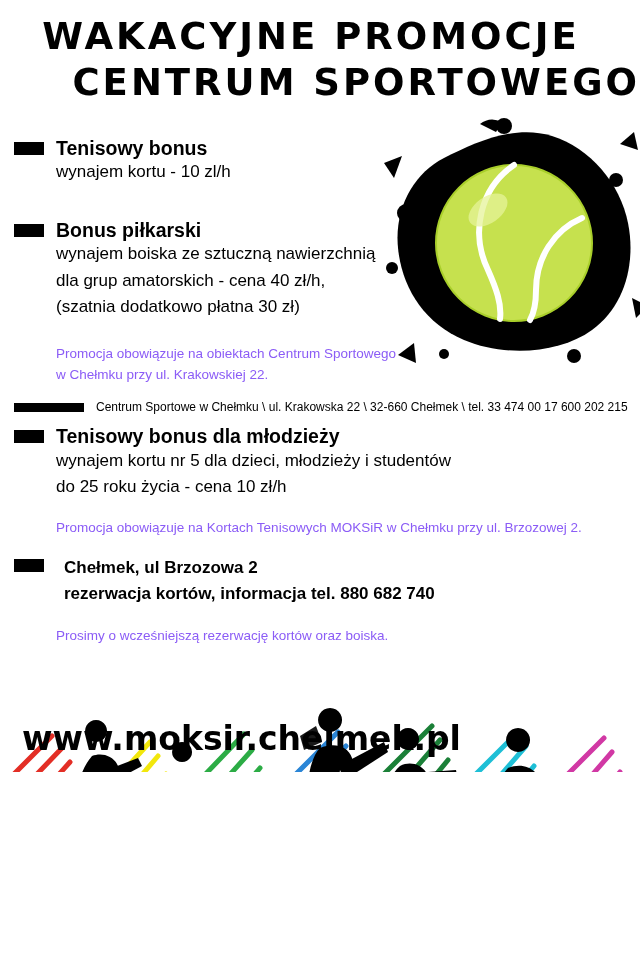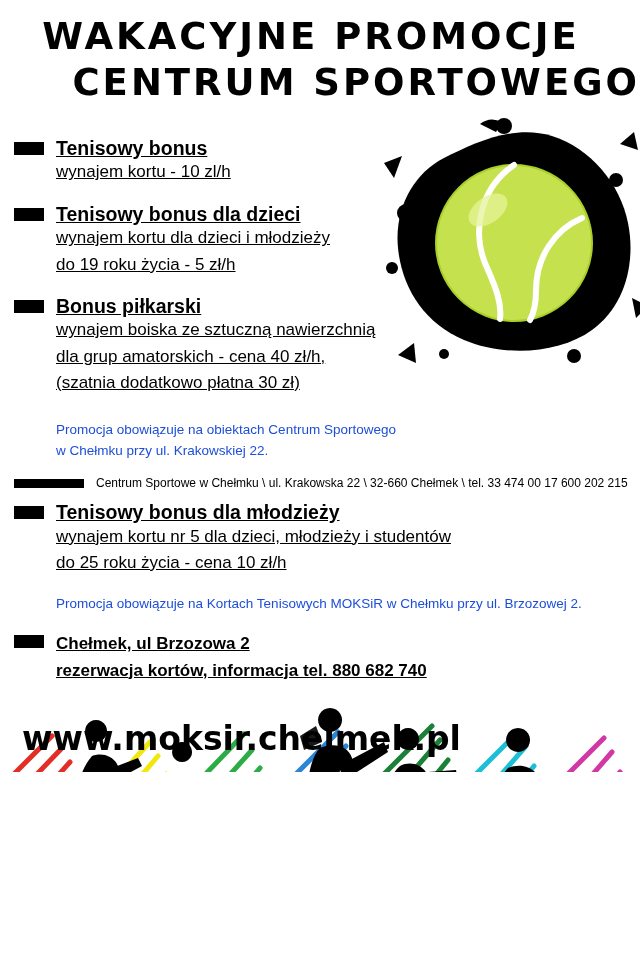--- a/index.html
+++ b/index.html
@@ -70,41 +70,40 @@
   .bullet {
     display: inline-block;
     width: 30px;
     height: 13px;
     background: #000;
     vertical-align: middle;
     margin-right: 10px;
   }
   .sec {
     margin-bottom: 2px;
-    text-decoration: underline;
   }
   .sec-head {
     font-size: 19.5px;
     font-weight: bold;
     color: #000;
     display: flex;
     align-items: center;
     line-height: 1.1;
   }
   .sec-head .bullet { flex: 0 0 auto; margin-right: 12px; }
   .sec-body {
     margin-left: 42px;
     font-size: 17px;
     color: #000;
     line-height: 1.55;
   }
   .para {
     margin-left: 42px;
     font-size: 13.5px;
-    color: #1d4ed8;
+    color: #8b5cf6;
     line-height: 1.55;
   }
   .gap-m { height: 16px; }
   .gap-l { height: 22px; }
 
   
   .divider-row {
     display: flex;
     align-items: center;
     margin: 14px 0 12px 0;
@@ -191,30 +190,20 @@
         <span class="bullet"></span>
         <span>Tenisowy bonus</span>
       </div>
       <div class="sec-body">
         <div>wynajem kortu - 10 zl/h</div>
       </div>
     </div>
 
     <div class="gap-m"></div>
 
-    <div class="sec">
-      <div class="sec-head">
-        <span class="bullet"></span>
-        <span>Tenisowy bonus dla dzieci</span>
-      </div>
-      <div class="sec-body">
-        <div>wynajem kortu dla dzieci i młodzieży</div>
-        <div>do 19 roku życia - 5 zł/h</div>
-      </div>
-    </div>
 
     <div class="gap-m"></div>
 
     <div class="sec">
       <div class="sec-head">
         <span class="bullet"></span>
         <span>Bonus piłkarski</span>
       </div>
       <div class="sec-body">
         <div>wynajem boiska ze sztuczną nawierzchnią</div>
@@ -250,29 +239,32 @@
 
     <div class="para">
       <div>Promocja obowiązuje na Kortach Tenisowych MOKSiR w Chełmku przy ul. Brzozowej 2.</div>
     </div>
 
     <div class="gap-m"></div>
 
     <div class="sec">
       <div class="sec-head" style="align-items:flex-start;">
         <span class="bullet" style="margin-top:4px;"></span>
-        <span class="sec-body" style="margin-left:0;">
+        <span class="sec-body" style="margin-left:8px;">
           <span style="display:block;">Chełmek, ul Brzozowa 2</span>
           <span style="display:block;">rezerwacja kortów, informacja tel. 880 682 740</span>
         </span>
       </div>
     </div>
 
     <div class="gap-m"></div>
 
+    <div class="para">
+      <div>Prosimy o wcześniejszą rezerwację kortów oraz boiska.</div>
+    </div>
 
   </div>
 
   <div class="bottom-art">
     <svg width="640" height="284" viewBox="0 0 640 284" xmlns="http://www.w3.org/2000/svg">
       <g opacity="0.95" stroke-linecap="round" fill="none" stroke-width="5">
 
         <g stroke="#e2231a">
           <path d="M12 100 L52 60"></path>
             <path d="M16 120 L62 72"></path>

